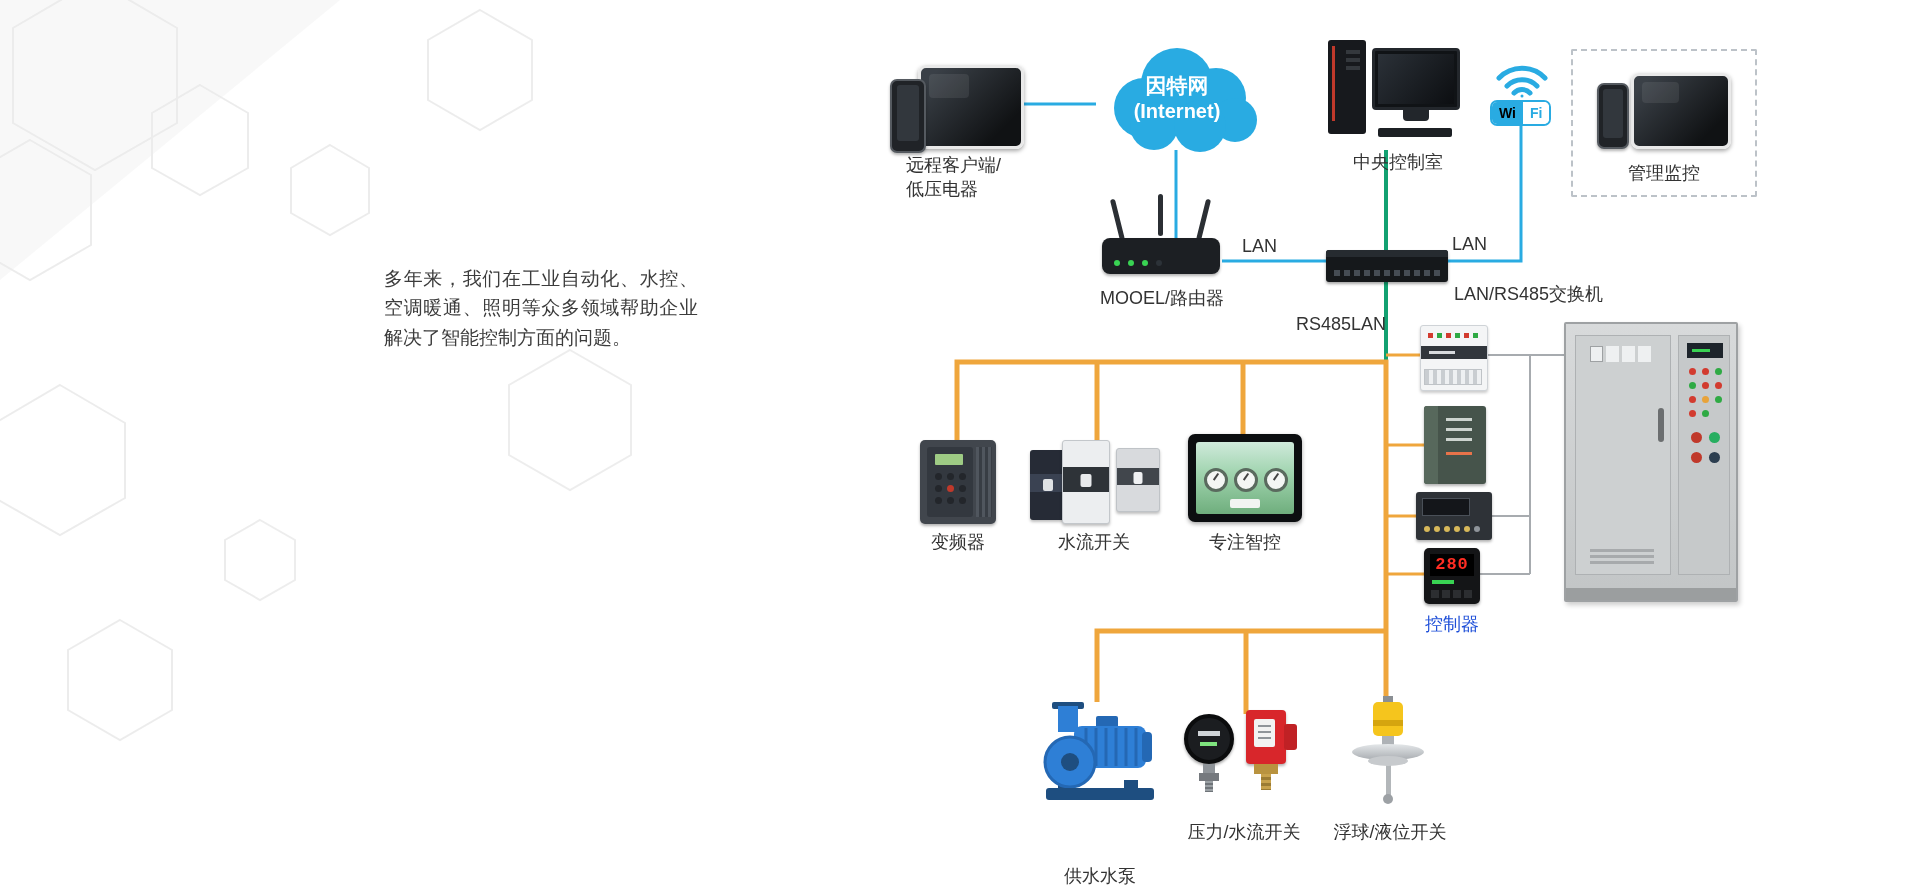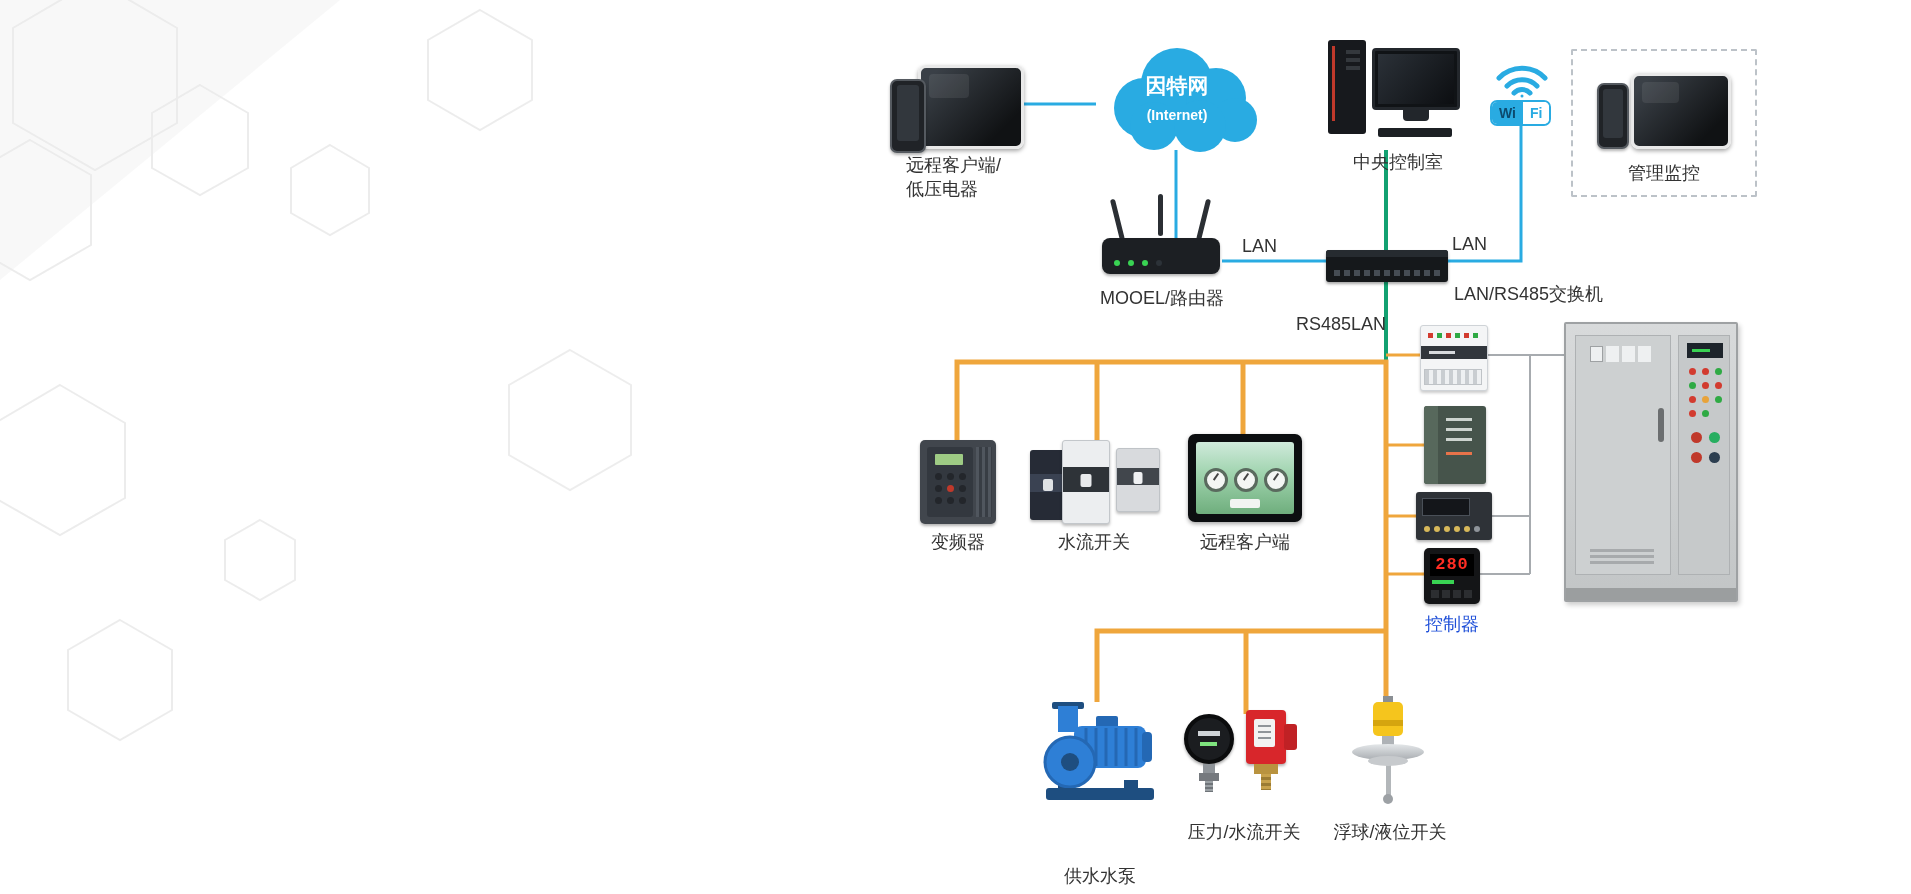--- a/index.html
+++ b/index.html
@@ -25,34 +25,34 @@
 
   
   .tablet{position:absolute;background:linear-gradient(135deg,#3a4047 10%,#101214 80%);border:3px solid #e9e9e9;border-radius:8px;box-shadow:0 2px 4px rgba(0,0,0,.35)}
   .tablet::after{content:"";position:absolute;left:8%;top:8%;width:40%;height:30%;background:rgba(255,255,255,.08);border-radius:4px}
   .phone{position:absolute;background:#202327;border:2px solid #555a60;border-radius:7px;box-shadow:0 2px 3px rgba(0,0,0,.3)}
   .phone::after{content:"";position:absolute;left:15%;top:6%;width:70%;height:80%;background:#32373d;border-radius:3px}
 
   
   .cloud-text{position:absolute;width:170px;text-align:center;color:#fff;font-weight:700}
   .cloud-text .l1{font-size:21px}
-  .cloud-text .l2{font-size:14px;margin-top:7px}
+  .cloud-text .l2{font-size:20px;margin-top:0}
 
   
   .tower{position:absolute;background:#17191d;border-radius:3px}
   .tower::before{content:"";position:absolute;left:4px;top:6px;width:3px;height:80%;background:#c0392b}
   .tower::after{content:"";position:absolute;right:6px;top:10px;width:14px;height:4px;background:#34383d;box-shadow:0 8px 0 #34383d,0 16px 0 #34383d}
   .monitor{position:absolute;background:#101316;border:3px solid #23272c;border-radius:4px}
   .monitor::before{content:"";position:absolute;inset:3px;background:linear-gradient(130deg,#2b3138,#0c0e11)}
   .monitor::after{content:"";position:absolute;left:50%;bottom:-14px;transform:translateX(-50%);width:26px;height:11px;background:#22262b;border-radius:0 0 4px 4px}
   .keyboard{position:absolute;background:#1c2024;border-radius:2px}
 
   
   .wifi-pill{position:absolute;display:flex;border:2px solid var(--c-blue);border-radius:7px;overflow:hidden;font-weight:700;font-size:14px;background:#fff}
-  .wifi-pill .wi{background:var(--c-blue);color:#0c4a6e;padding:3px 7px}
+  .wifi-pill .wi{background:var(--c-blue);color:#000000;padding:3px 7px}
   .wifi-pill .fi{background:#fff;color:var(--c-blue);padding:3px 7px}
 
   
   .mgmt-box{position:absolute;border:2px dashed #bcc2c8;border-radius:2px}
 
   
   .router-body{position:absolute;background:#1c1f23;border-radius:8px;box-shadow:0 2px 3px rgba(0,0,0,.3)}
   .router-body::after{content:"";position:absolute;left:12px;bottom:8px;width:6px;height:6px;border-radius:50%;background:#39d353;box-shadow:14px 0 0 #39d353,28px 0 0 #39d353,42px 0 0 #2c3238}
   .ant{position:absolute;width:5px;height:42px;background:#2b2f34;border-radius:3px;transform-origin:bottom center}
   .switch-body{position:absolute;background:#15181b;border-radius:3px;box-shadow:0 2px 3px rgba(0,0,0,.35)}
@@ -156,20 +156,21 @@
     <polygon points="480,10 532,40 532,100 480,130 428,100 428,40"></polygon>
     <polygon points="330,145 369,168 369,213 330,235 291,213 291,168"></polygon>
     <polygon points="60,385 125,423 125,498 60,535 -5,498 -5,423"></polygon>
     <polygon points="120,620 172,650 172,710 120,740 68,710 68,650"></polygon>
     <polygon points="570,350 631,385 631,455 570,490 509,455 509,385"></polygon>
     <polygon points="260,520 295,540 295,580 260,600 225,580 225,540"></polygon>
   </g>
 </svg>
 
 <section class="left-panel">
+  <p class="brand-desc">多年来，我们在工业自动化、水控、空调暖通、照明等众多领域帮助企业解决了智能控制方面的问题。</p>
 </section>
 
 <svg class="layer" style="left:0;top:0" width="1911" height="894" viewBox="0 0 1911 894">
   <g class="line-blue" stroke-width="3">
     <polyline points="1024,104 1096,104"></polyline>
     <polyline points="1176,150 1176,240"></polyline>
     <polyline points="1521,126 1521,261 1448,261"></polyline>
     <polyline points="1222,261 1326,261"></polyline>
   </g>
   <g class="line-green" stroke-width="4">
@@ -281,21 +282,21 @@
 <div class="lbl c" style="left:1028px;top:530px;width:132px">水流开关</div>
 
 <div class="hmi" style="left:1188px;top:434px;width:114px;height:88px">
   <div class="screen">
     <div class="g" style="left:8px"></div>
     <div class="g" style="left:38px"></div>
     <div class="g" style="left:68px"></div>
     <div class="bar"></div>
   </div>
 </div>
-<div class="lbl c" style="left:1186px;top:530px;width:118px">远程客户端</div>
+<div class="lbl c" style="left:1186px;top:530px;width:118px">专注智控</div>
 
 <div class="plc1" style="left:1420px;top:325px;width:68px;height:66px">
   <div class="leds"></div>
   <div class="band"></div>
   <div class="terms"></div>
 </div>
 
 <div class="plc2" style="left:1424px;top:406px;width:62px;height:78px"></div>
 
 <div class="meter" style="left:1416px;top:492px;width:76px;height:48px"></div>

